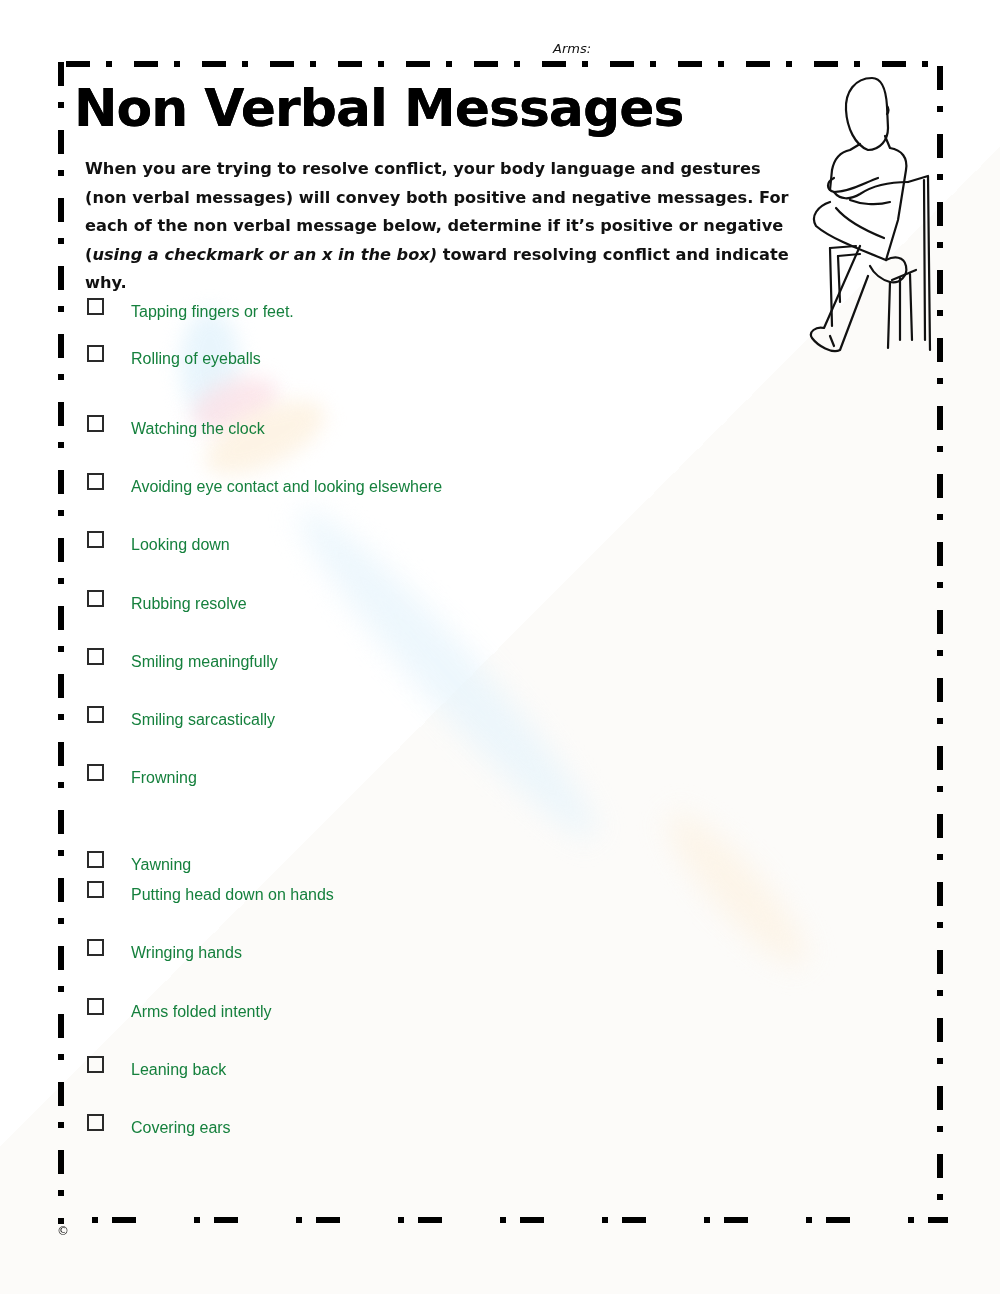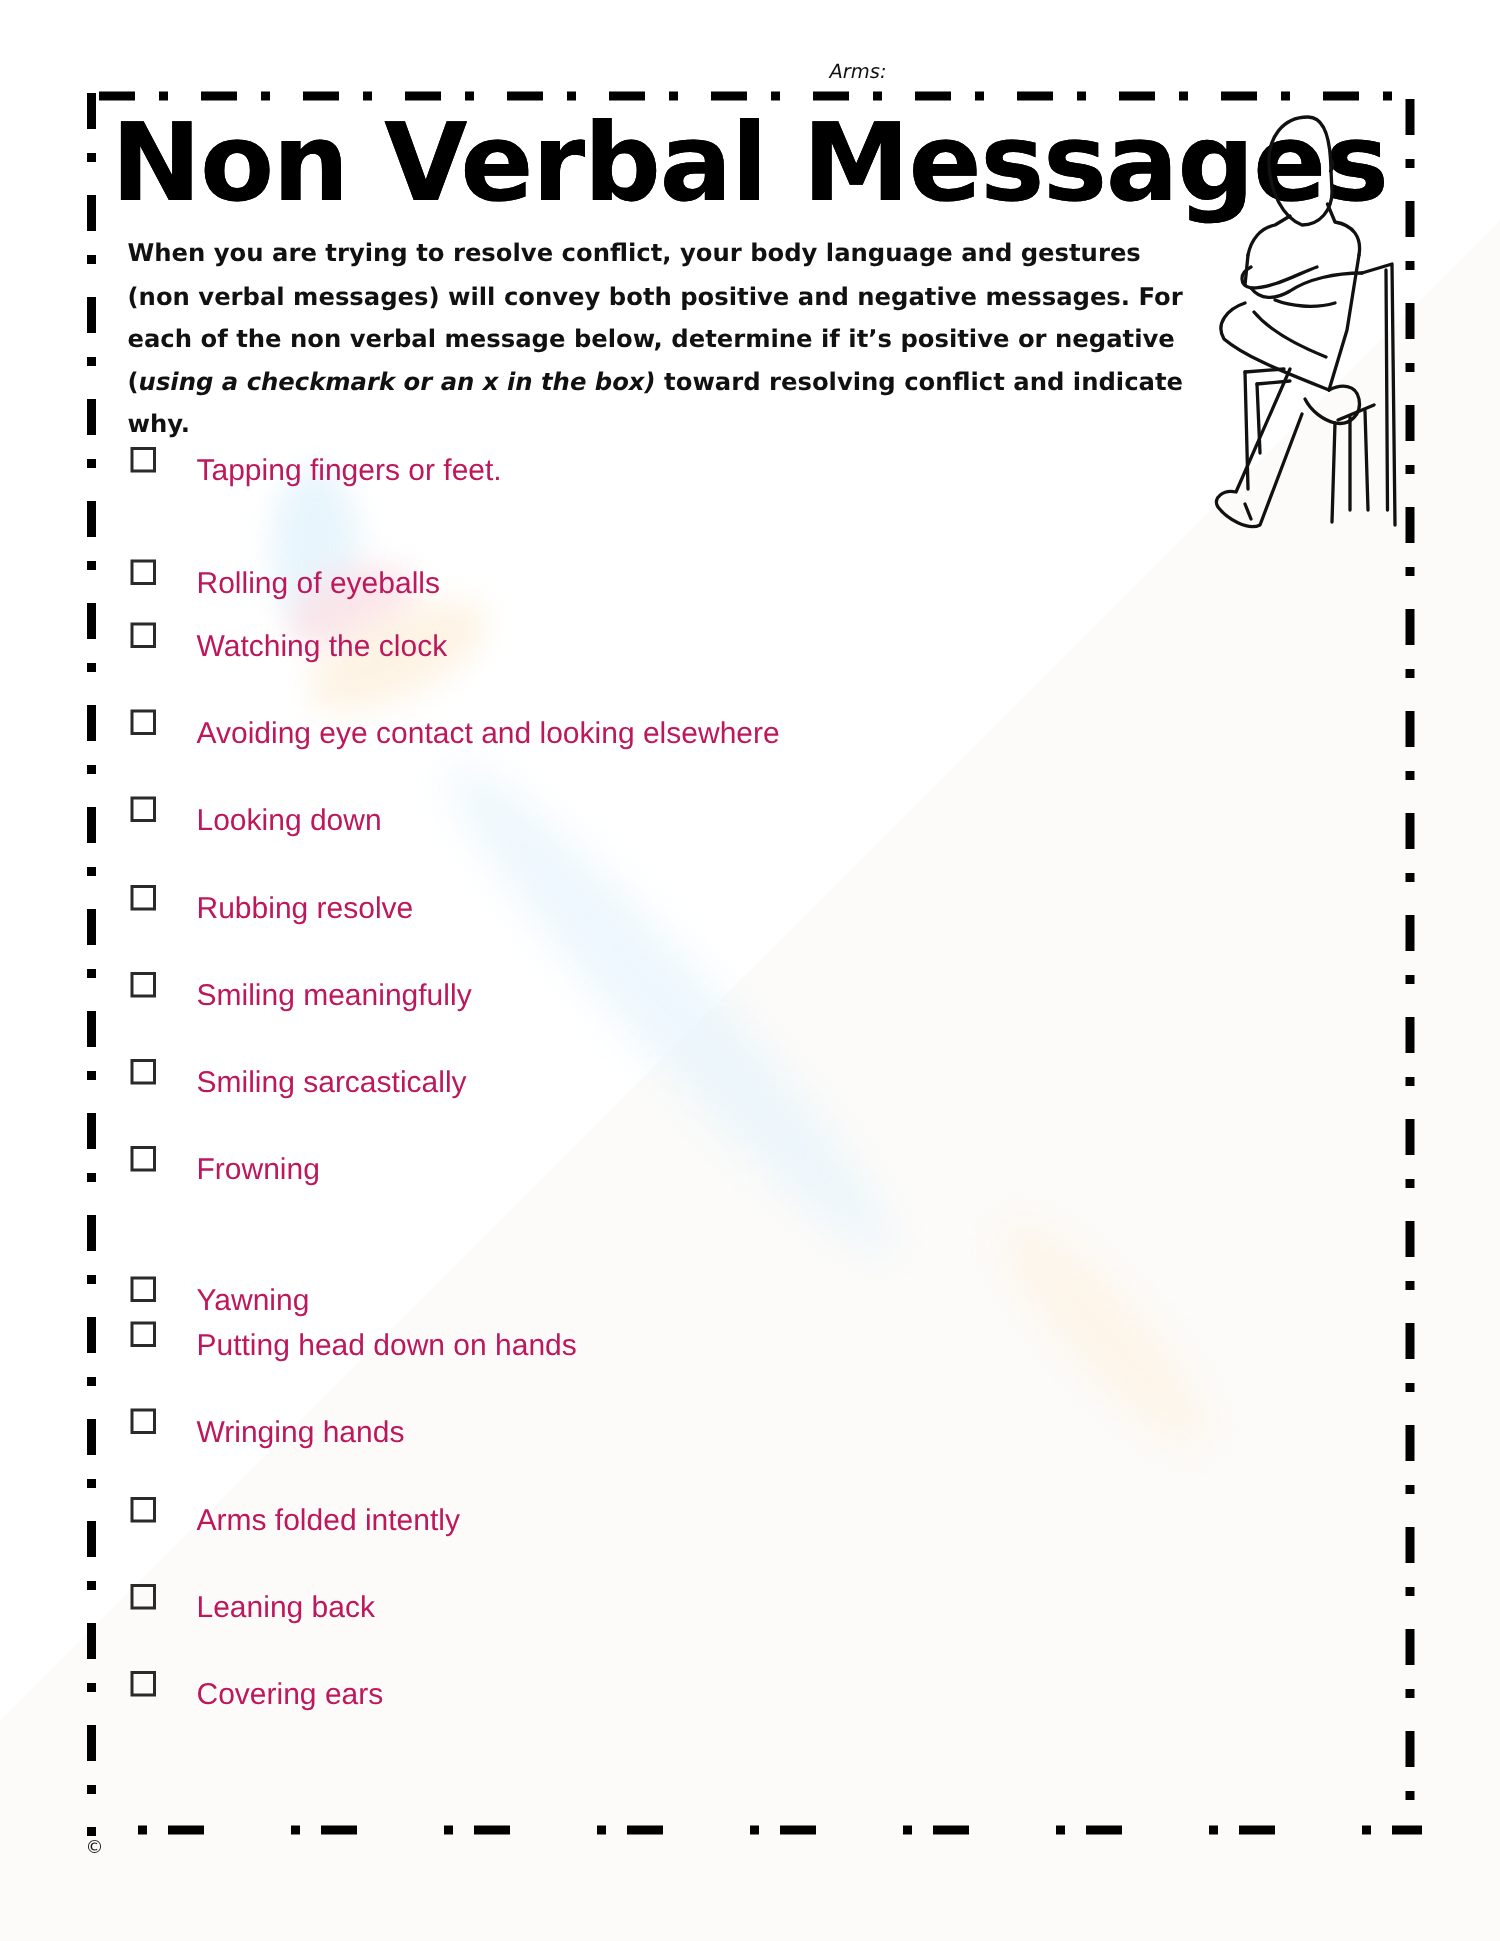--- a/index.html
+++ b/index.html
@@ -34,21 +34,21 @@
   .border.left {
     left: 58px; top: 62px; width: 6px; height: 1162px;
     background: repeating-linear-gradient(180deg, #000 0 24px, transparent 24px 40px, #000 40px 46px, transparent 46px 68px);
   }
   .border.right {
     left: 937px; top: 66px; width: 6px; height: 1156px;
     background: repeating-linear-gradient(180deg, #000 0 24px, transparent 24px 40px, #000 40px 46px, transparent 46px 68px);
   }
   .title {
     position: absolute; left: 74px; top: 70px; z-index: 3;
-    font-family: "DejaVu Sans", sans-serif; font-weight: bold; font-size: 72px;
+    font-family: "DejaVu Sans", sans-serif; font-weight: bold; font-size: 52px;
     line-height: 76px; letter-spacing: -1px;
     color: #000;
     -webkit-text-stroke: 2px #000;
     text-shadow: 0 0 0 #000;
     white-space: nowrap;
   }
   .title span.outline {
     color: #000;
     -webkit-text-stroke: 1px #fff;
     paint-order: stroke fill;
@@ -65,21 +65,21 @@
     position: absolute; left: 0; height: 22px; width: 500px;
     display: flex; align-items: center;
   }
   .box {
     position: absolute; left: 1px; top: 0; width: 17px; height: 17px;
     border: 2px solid #2a2a2a; background: transparent; box-sizing: border-box;
     cursor: pointer;
   }
   .item-label {
     position: absolute; left: 45px; top: 5px;
-    font-family: "Liberation Sans", sans-serif; font-size: 20px; color: #be185d; white-space: nowrap;
+    font-family: "Liberation Sans", sans-serif; font-size: 16px; color: #15803d; white-space: nowrap;
   }
   .copyright {
     position: absolute; left: 57px; top: 1224px; z-index: 3;
     font-family: "DejaVu Sans", sans-serif; font-style: italic; font-size: 12px; color: #111;
   }
 </style>
 </head>
 <body>
 
 <div class="bg-tri"></div>
@@ -139,21 +139,21 @@
   <path d="M110 208 L110 270"></path>
   <path d="M120 204 L122 270"></path>
   <path d="M102 210 L126 200"></path>
 </svg>
 
 <div class="list">
   <div class="item" style="top:0px">
     <span class="box"></span>
     <span class="item-label">Tapping fingers or feet.</span>
   </div>
-  <div class="item" style="top:75px">
+  <div class="item" style="top:47px">
     <span class="box"></span>
     <span class="item-label">Rolling of eyeballs</span>
   </div>
   <div class="item" style="top:116.6px">
     <span class="box"></span>
     <span class="item-label">Watching the clock</span>
   </div>
   <div class="item" style="top:174.9px">
     <span class="box"></span>
     <span class="item-label">Avoiding eye contact and looking elsewhere</span>

